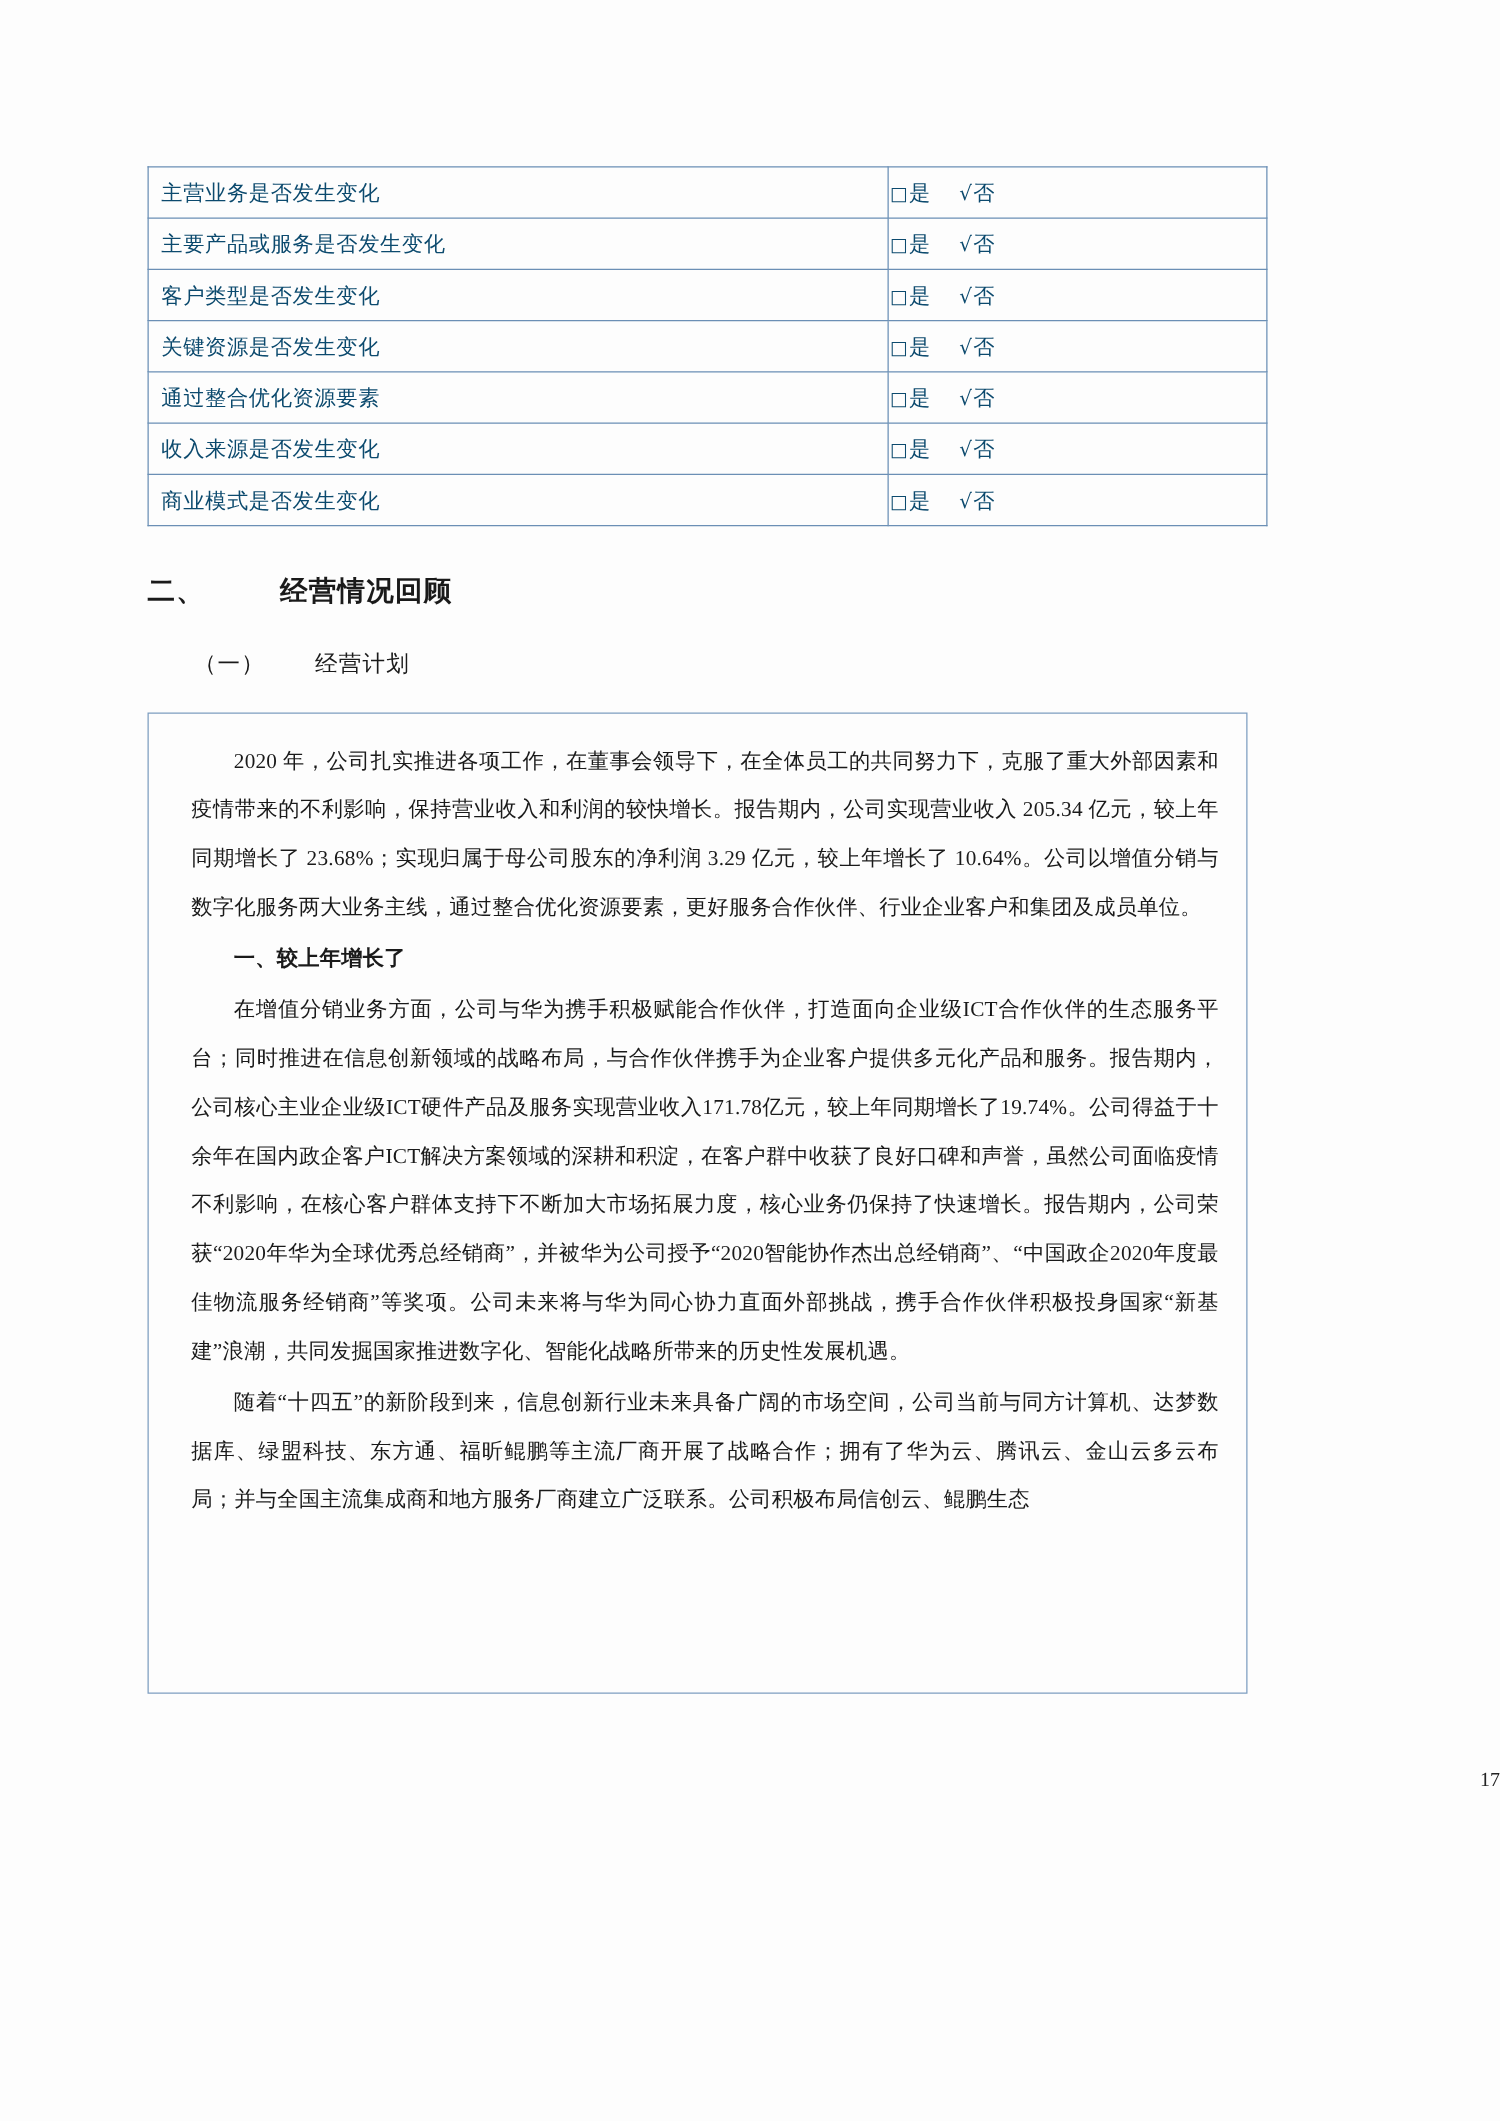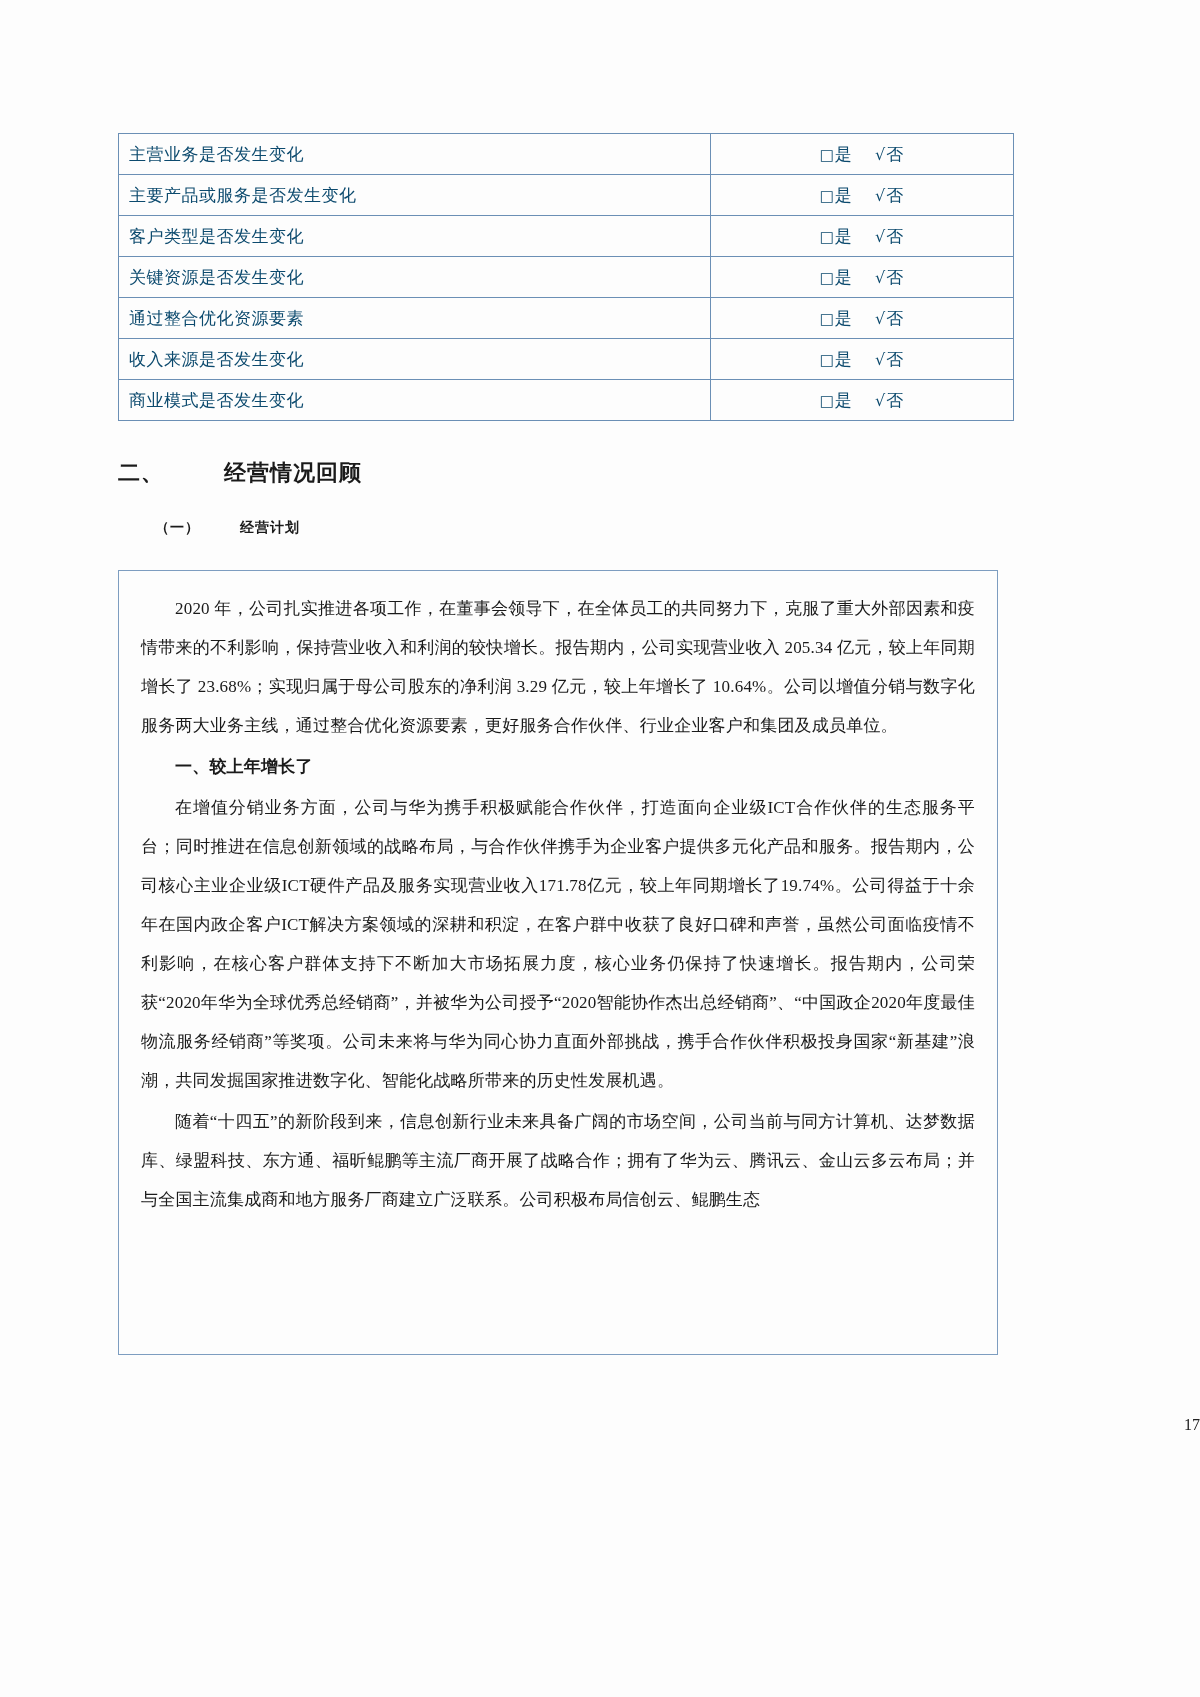--- a/index.html
+++ b/index.html
@@ -40,21 +40,21 @@
     font-size: 17px;
     vertical-align: middle;
     color: #0c4a6e;
   }
   .chk-table td.q {
     padding-left: 10px;
     width: 580px;
     letter-spacing: 0.5px;
   }
   .chk-table td.a {
-    text-align: center;
+    text-align: left;
     width: 300px;
   }
   .opt {
     display: inline-block;
     font-size: 17px;
     letter-spacing: 1px;
   }
   .opt.no { margin-left: 18px; }
   .box {
     font-family: "DejaVu Sans", sans-serif;
@@ -73,39 +73,39 @@
     font-size: 22px;
     font-weight: bold;
     letter-spacing: 1px;
   }
   .h-section .num { margin-right: 60px; }
 
   .h-sub {
     position: absolute;
     left: 155px;
     top: 519px;
-    font-size: 14px;
-    font-weight: bold;
+    font-size: 18px;
+    font-weight: normal;
     letter-spacing: 1px;
   }
   .h-sub .num { margin-right: 40px; }
 
   
   .textbox {
     position: absolute;
     left: 118px;
     top: 570px;
     width: 880px;
     height: 785px;
     border: 1px solid #7d9dc0;
     box-sizing: border-box;
     padding: 18px 22px 10px 22px;
   }
   .textbox p {
-    margin: 0 0 2px 0;
+    margin: 0 0 2px 12px;
     font-size: 17px;
     line-height: 39px;
     text-align: justify;
     text-justify: inter-ideograph;
     letter-spacing: 0.2px;
   }
   .textbox p.ind { text-indent: 2em; }
   .textbox p.bold {
     font-weight: bold;
     text-indent: 2em;

